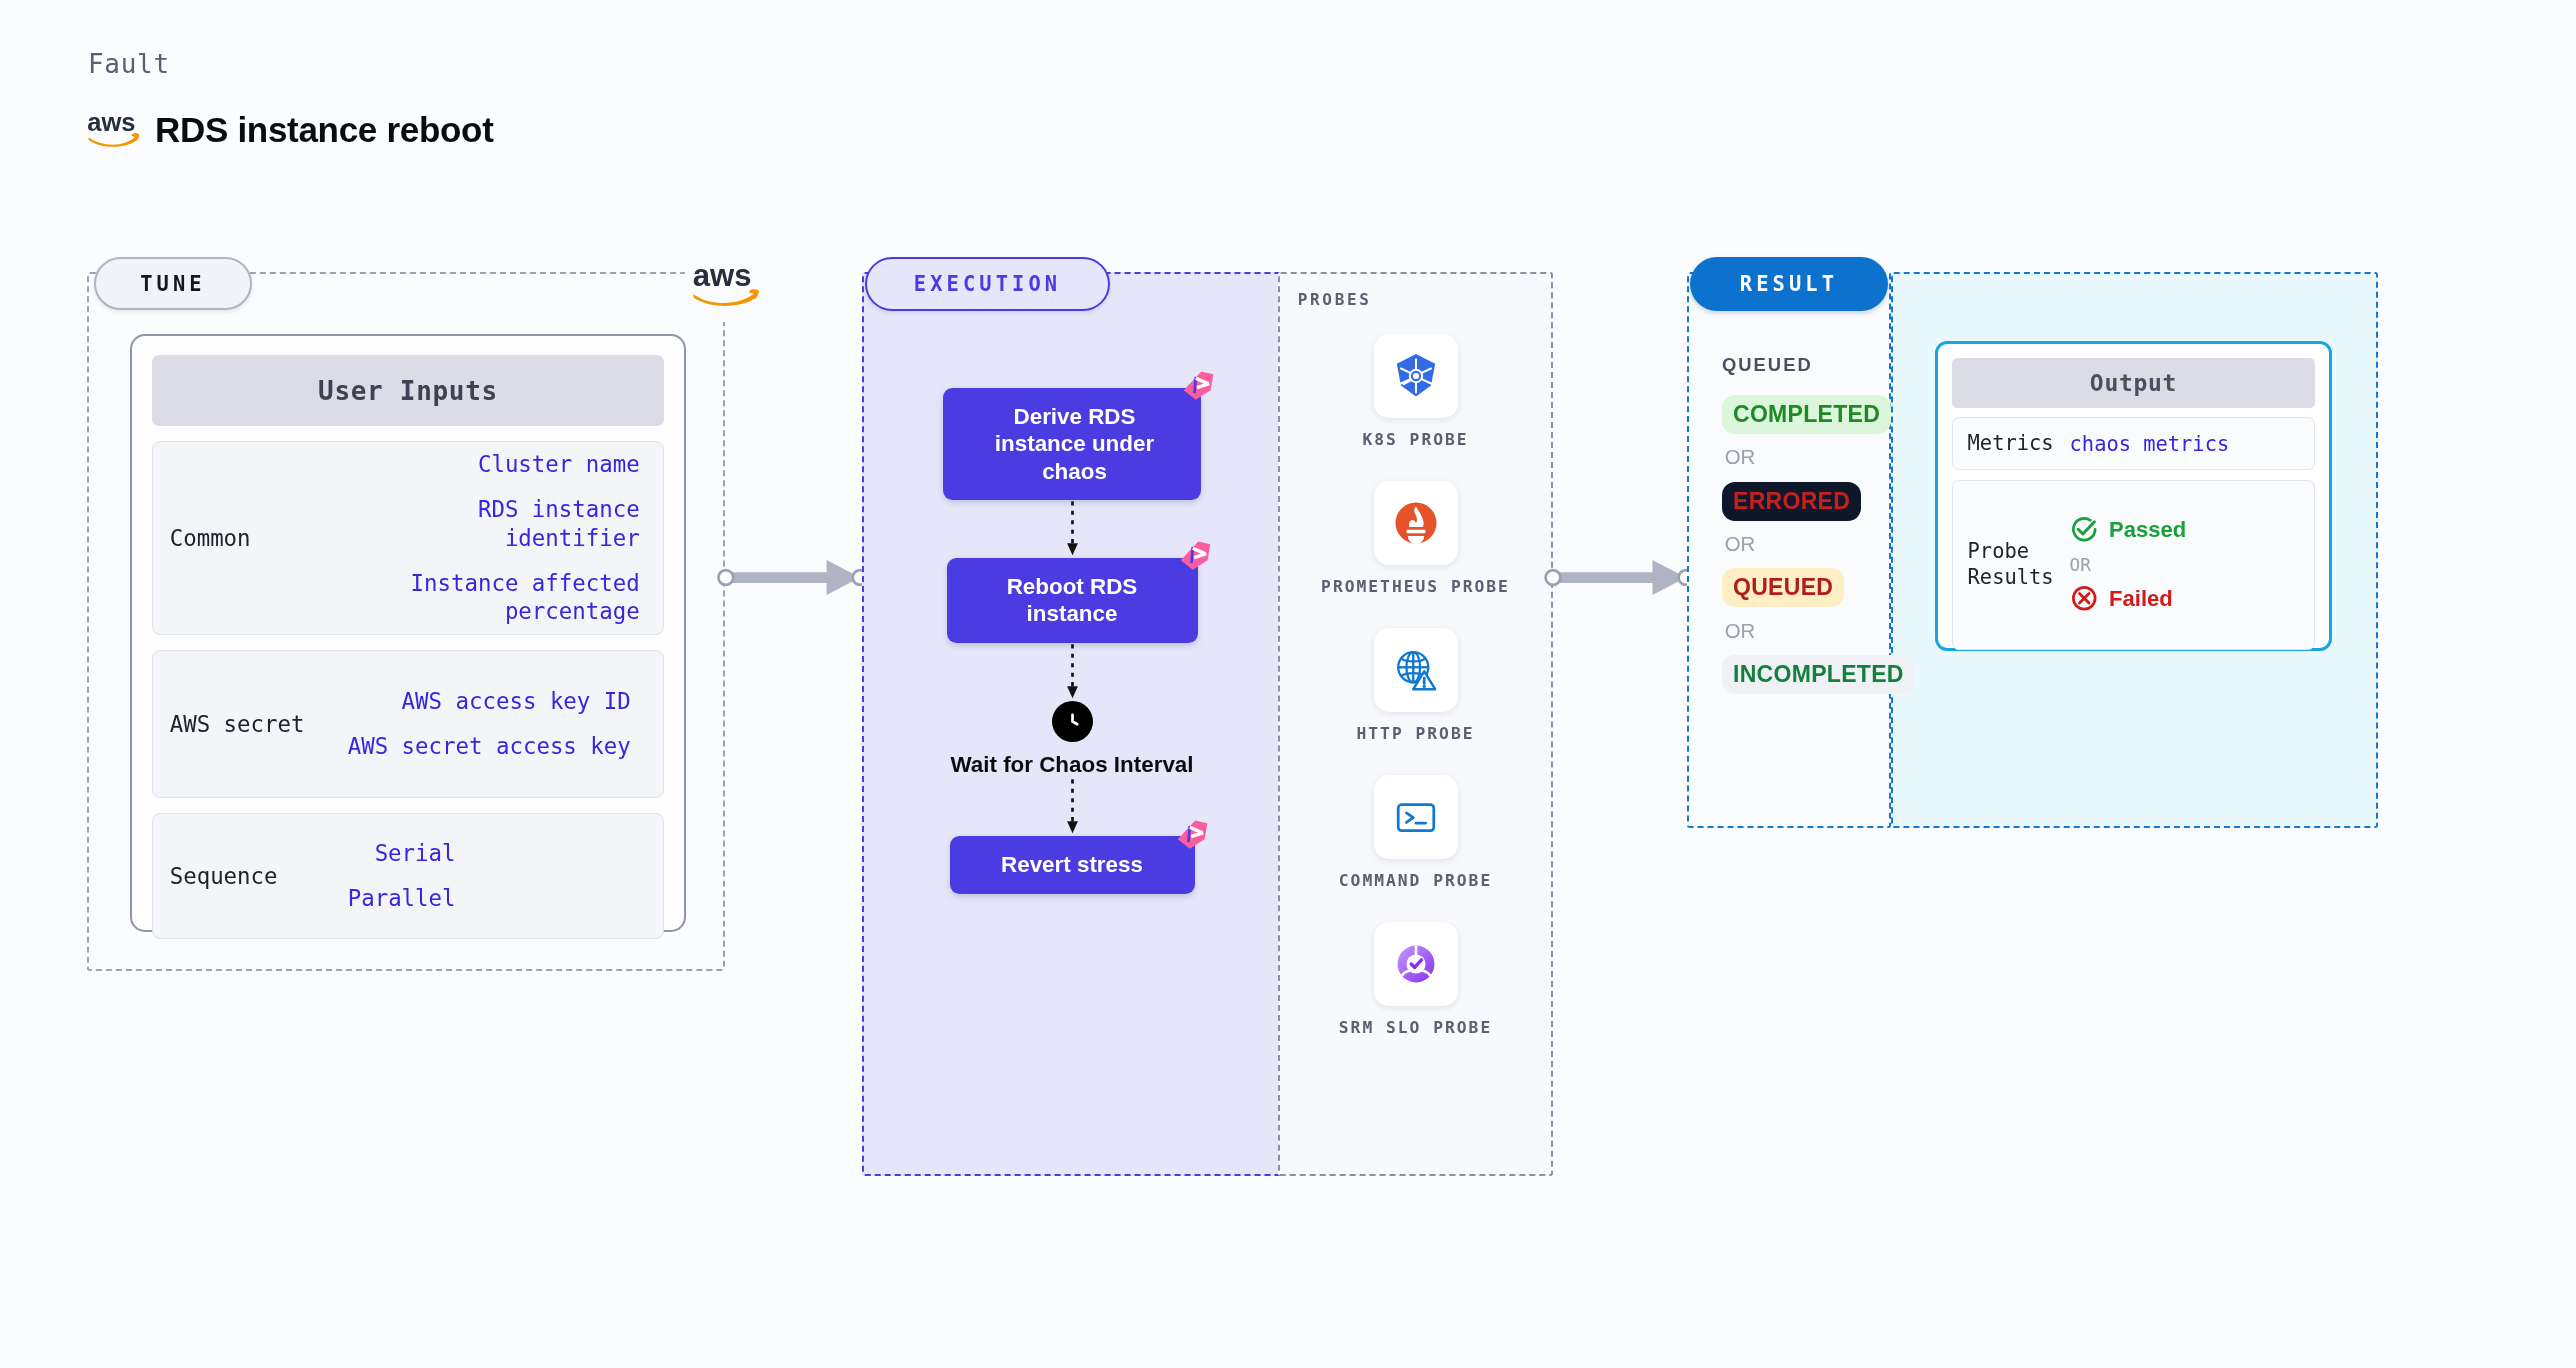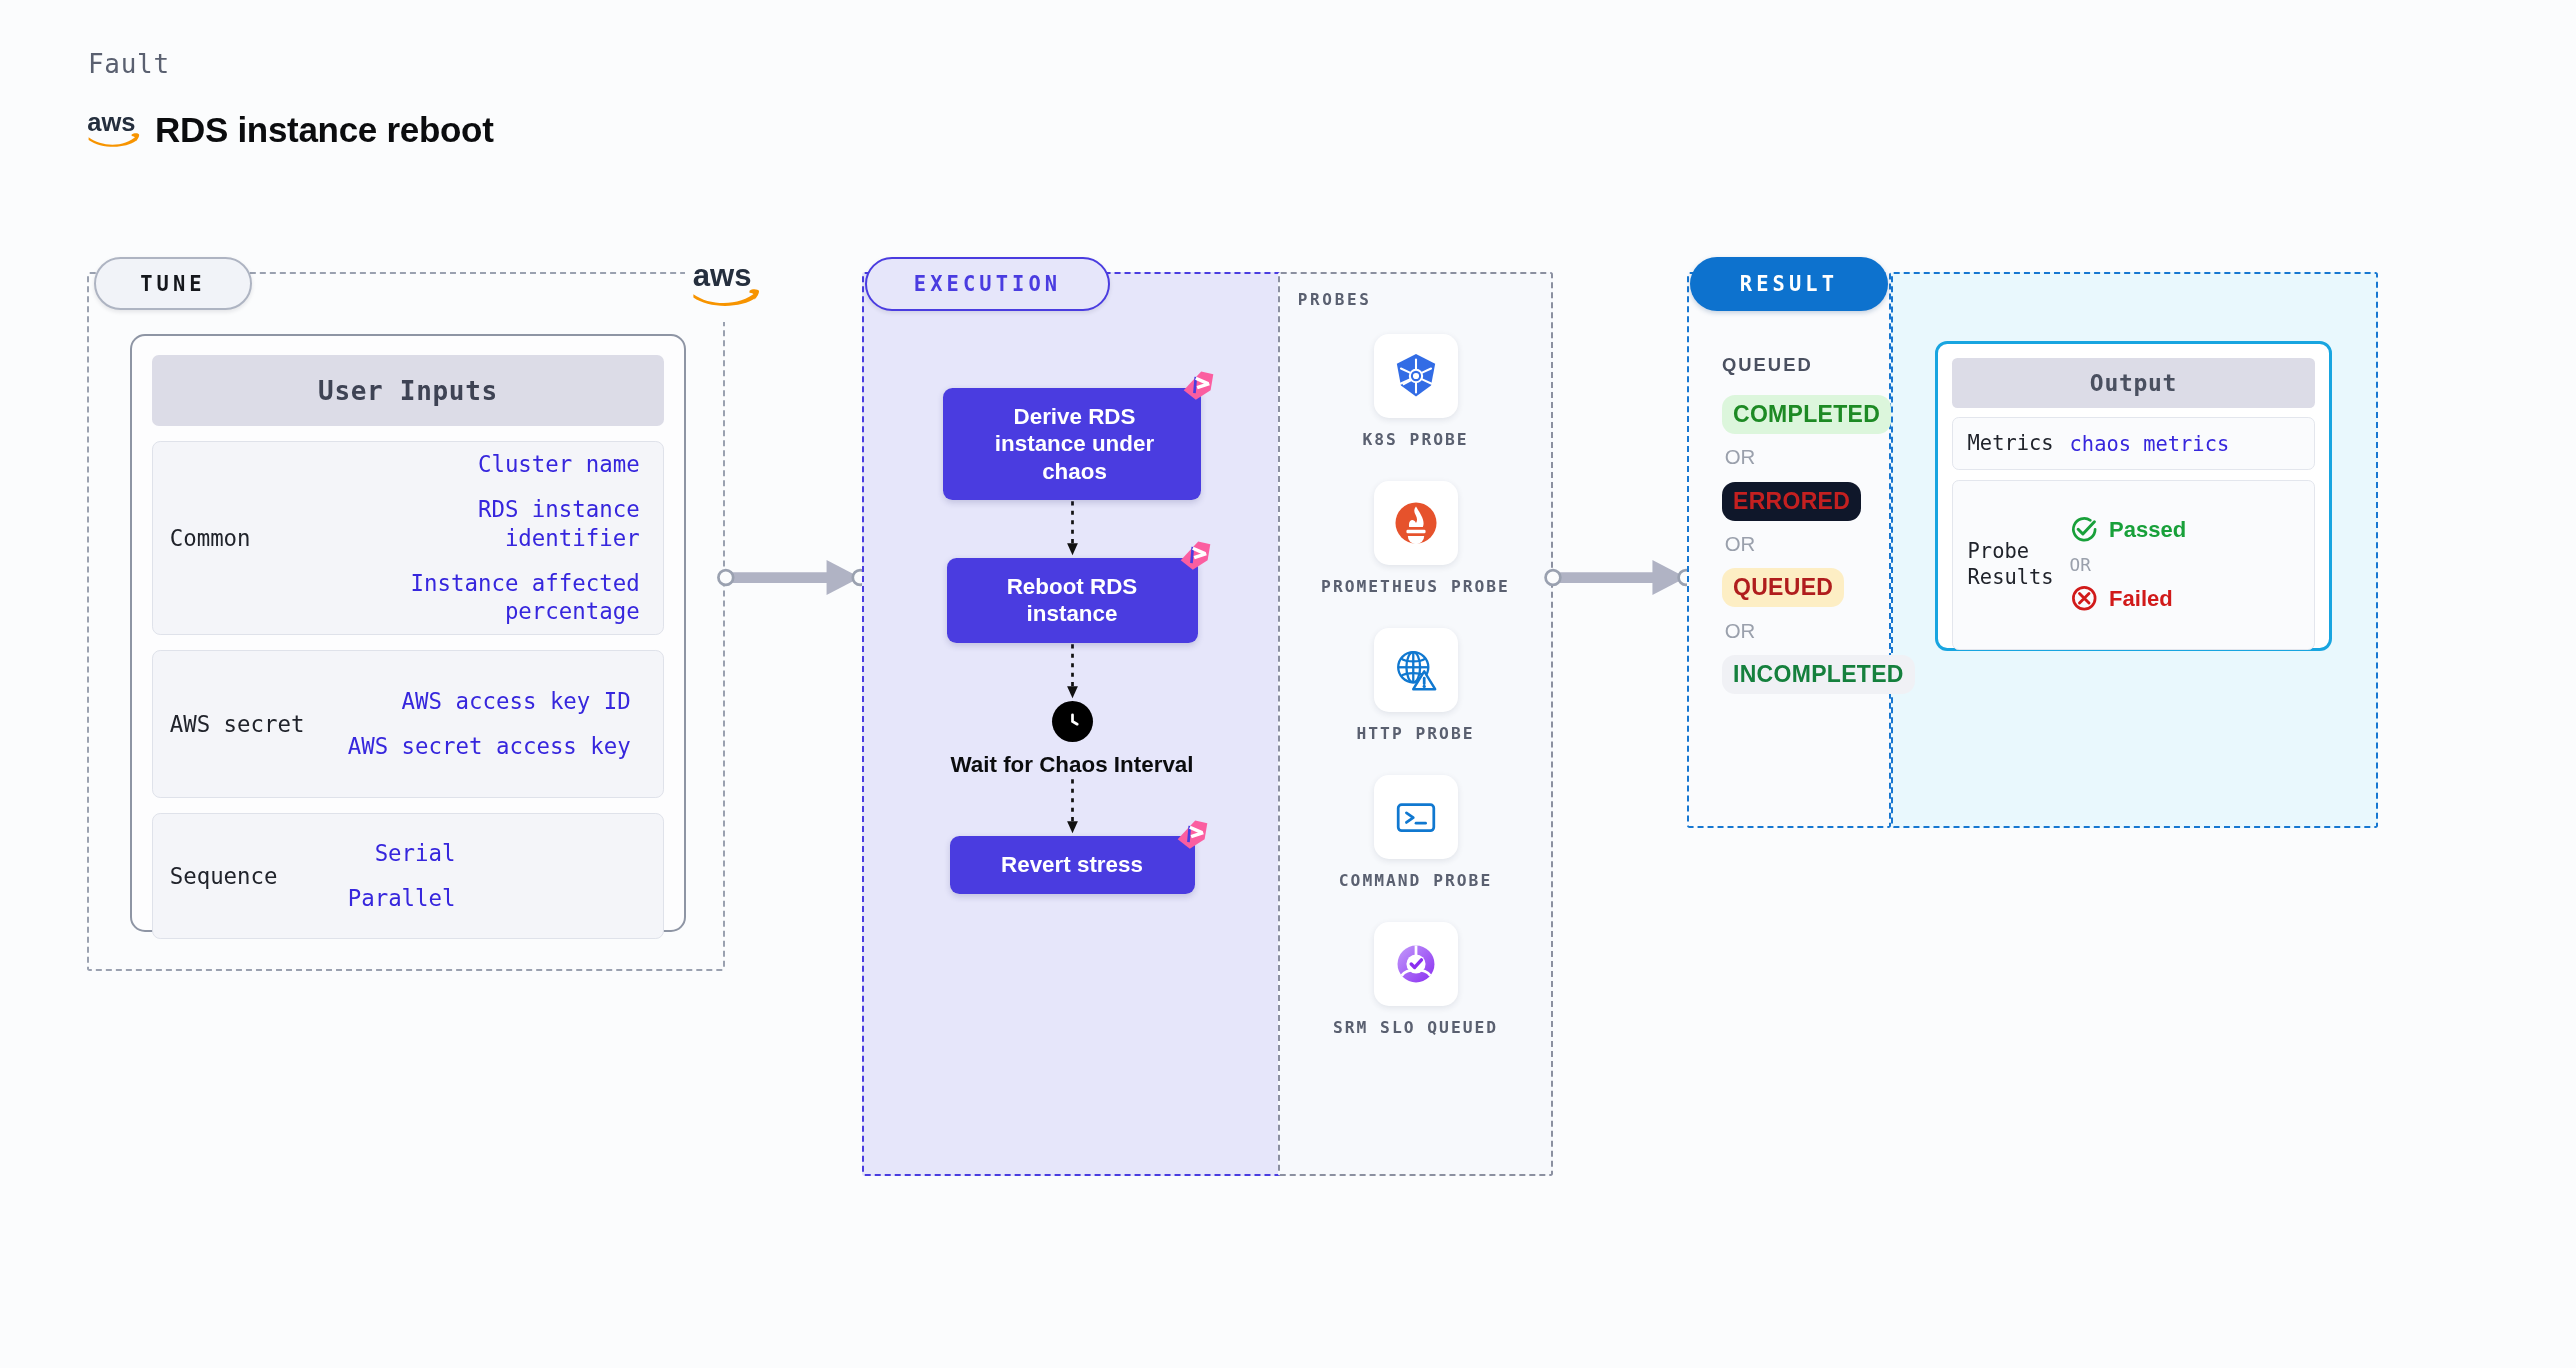--- a/index.html
+++ b/index.html
@@ -427,21 +427,21 @@
                 <stop offset="100%" stop-color="#8a2ef0"></stop>
               </linearGradient>
             </defs>
             <circle cx="38" cy="38" r="27" fill="url(#srmgrad)"></circle>
             <path d="M38 11 L38 30" stroke="#ffffff" stroke-width="4"></path>
             <path d="M17 55 C25 44, 51 44, 59 55" stroke="#ffffff" stroke-width="4" fill="none"></path>
             <circle cx="38" cy="38" r="14" fill="#ffffff"></circle>
             <path d="M31 38 L36 43 L46 32" stroke="#8a2ef0" stroke-width="5" fill="none" stroke-linecap="round" stroke-linejoin="round"></path>
           </svg>
         </div>
-        <div class="probe-name">SRM SLO QUEUED</div>
+        <div class="probe-name">SRM SLO PROBE</div>
       </div>
     </div>
   </div>
 
   <div class="connector" style="left:1544px; top:556px;">
     <svg width="155" height="43" viewBox="0 0 228 64">
       <line x1="18" y1="32" x2="166" y2="32" stroke="#b0b3c4" stroke-width="16"></line>
       <polygon points="160,6 210,32 160,58" fill="#b0b3c4"></polygon>
       <circle cx="12" cy="32" r="11" fill="#fbfcfd" stroke="#9aa1b0" stroke-width="4"></circle>
       <circle cx="210" cy="32" r="11" fill="#fbfcfd" stroke="#9aa1b0" stroke-width="4"></circle>

